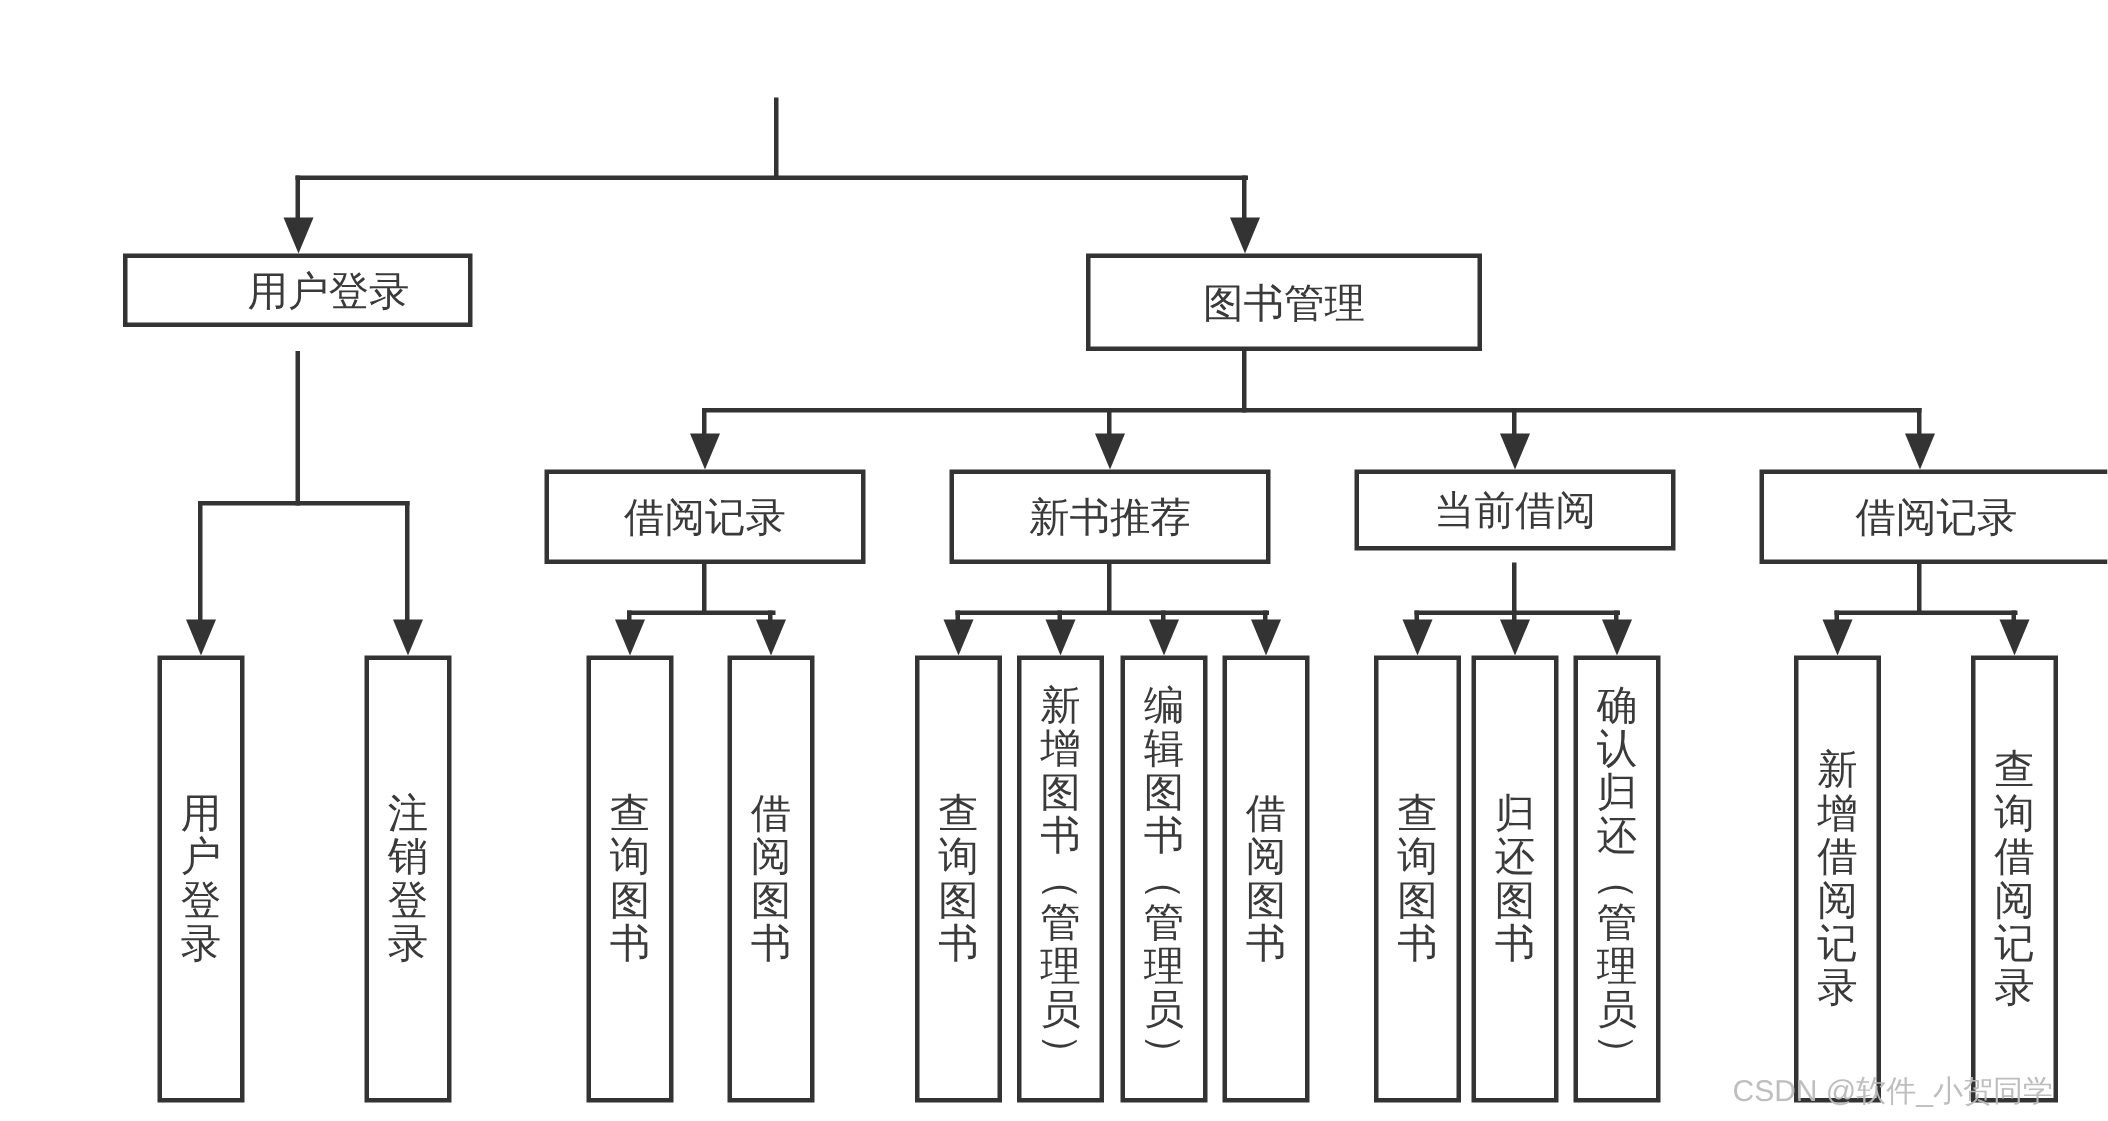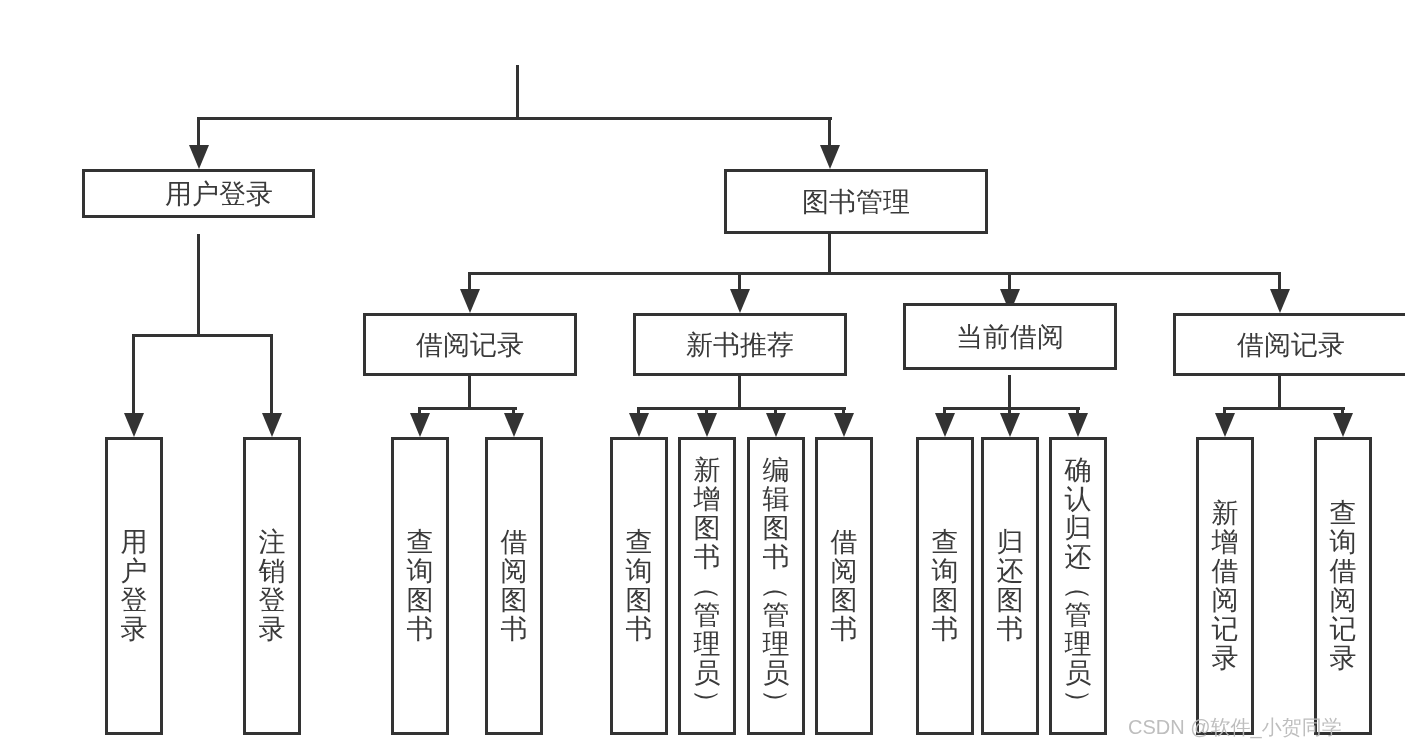--- a/index.html
+++ b/index.html
@@ -16,21 +16,21 @@
   .vbox span{display:block;line-height:1.08;height:29px;width:29px;text-align:center;}
   .vbox span.rot{transform:rotate(90deg);}
   .hl{position:absolute;background:#333333;height:3px;z-index:1;}
   .vl{position:absolute;background:#333333;width:3px;z-index:1;}
   .ah{
     position:absolute;width:0;height:0;z-index:1;
     border-left:10px solid transparent;border-right:10px solid transparent;
     border-top:24px solid #333333;
   }
   .watermark{
-    position:absolute;left:1128px;top:714px;z-index:5;
+    position:absolute;left:1155px;top:714px;z-index:5;
     font-size:20px;color:rgba(186,186,186,0.95);white-space:nowrap;text-align:right;
   }
 </style>
 </head>
 <body>
 
 <div class="canvas">
 
   <div class="vl" style="left:516px;top:65px;height:53px;"></div>
   <div class="hl" style="left:197px;top:117px;width:635px;"></div>
@@ -98,21 +98,21 @@
   <div class="box" style="left:724px;top:169px;width:264px;height:65px;">
     <span>图书管理</span>
   </div>
 
   <div class="box" style="left:363px;top:313px;width:214px;height:63px;">
     <span>借阅记录</span>
   </div>
   <div class="box" style="left:633px;top:313px;width:214px;height:63px;">
     <span>新书推荐</span>
   </div>
-  <div class="box" style="left:903px;top:303px;width:214px;height:67px;">
+  <div class="box" style="left:903px;top:313px;width:214px;height:54px;">
     <span>当前借阅</span>
   </div>
   <div class="box" style="left:1173px;top:313px;width:236px;height:63px;">
     <span>借阅记录</span>
   </div>
 
   <div class="box vbox" style="left:105px;top:437px;width:58px;height:298px;">
       <span>用</span>
       <span>户</span>
       <span>登</span>

